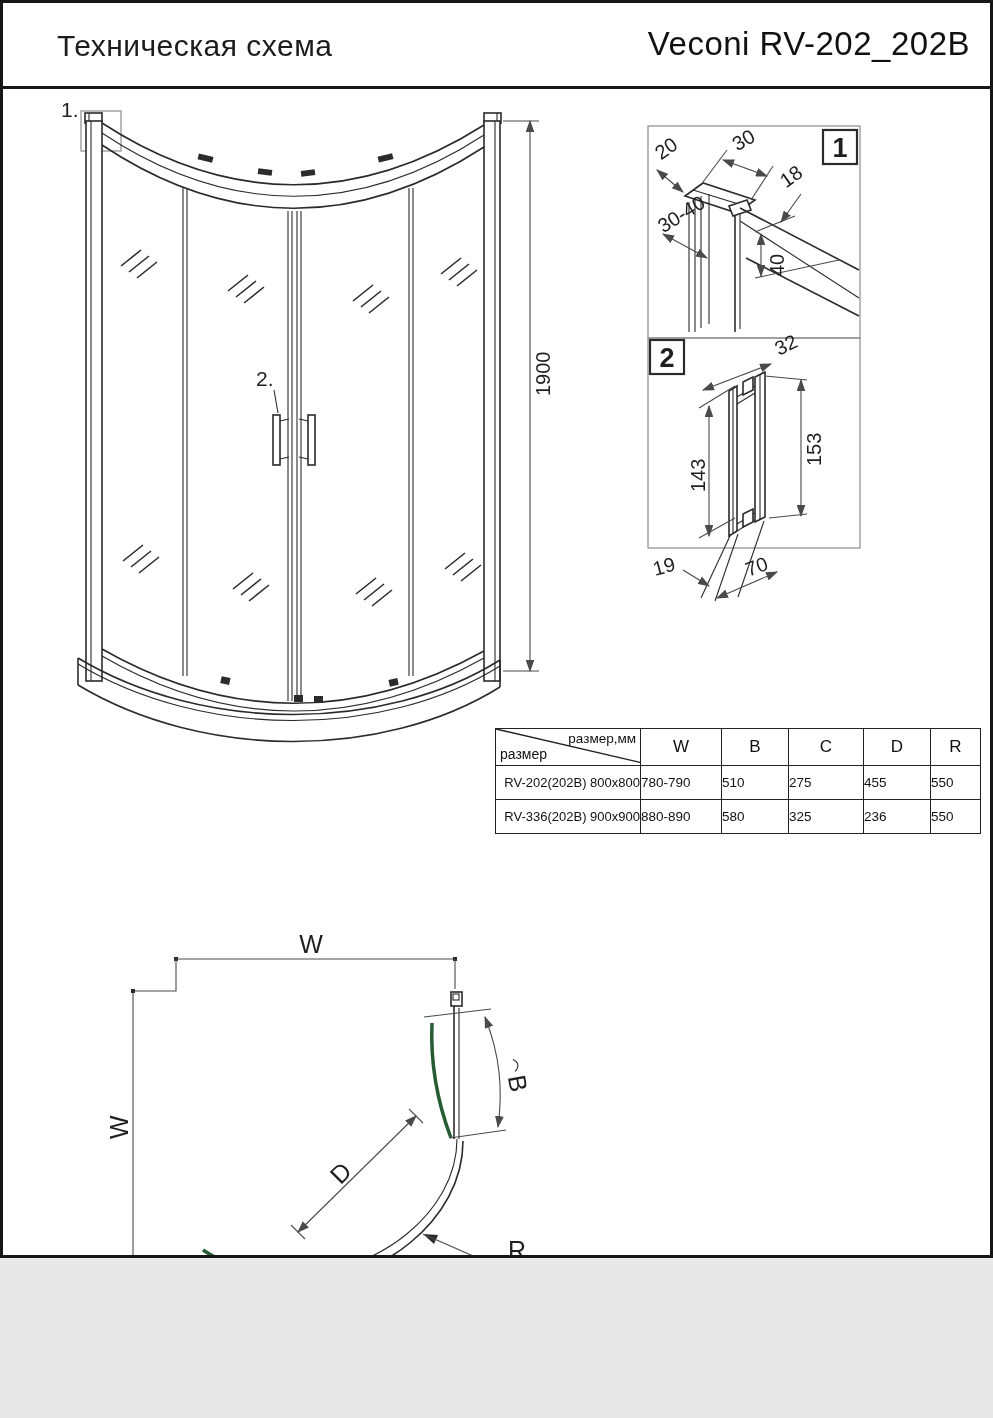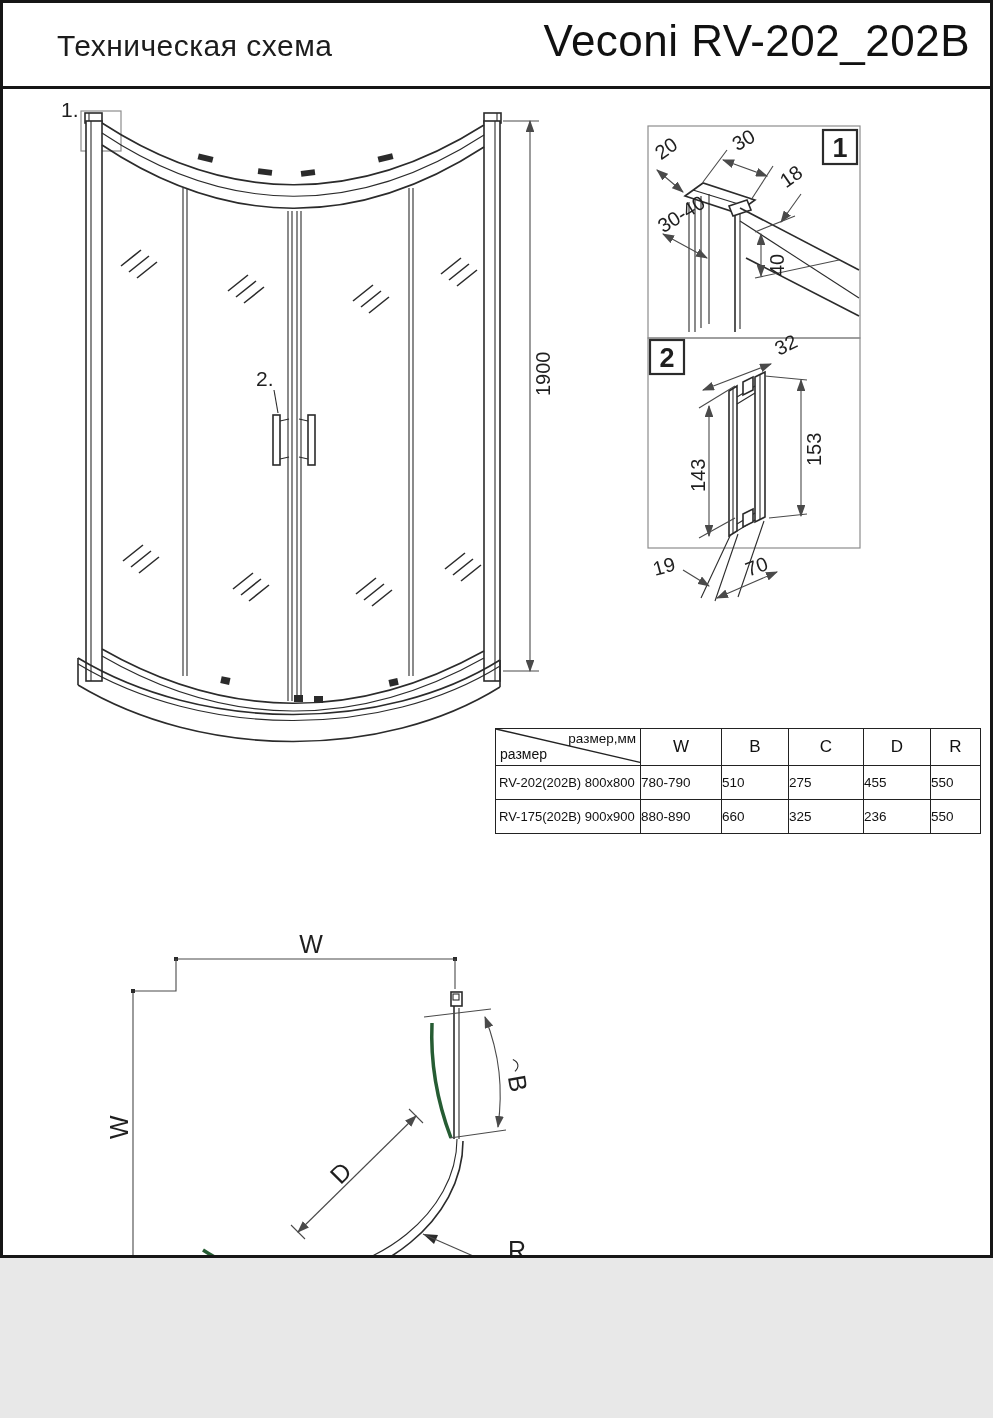--- a/index.html
+++ b/index.html
@@ -12,21 +12,21 @@
     border:3px solid #161616;overflow:hidden;margin:0 auto;
   }
   .hdr{
     position:absolute;left:0;top:0;width:100%;height:86px;
     border-bottom:3px solid #161616;background:var(--paper);
   }
   .hdr .t-left{
     position:absolute;left:54px;top:26px;font-size:30px;color:#1c1c1c;letter-spacing:0.5px;
   }
   .hdr .t-right{
-    position:absolute;right:20px;top:13px;font-size:44px;color:#111;letter-spacing:0.5px;
+    position:absolute;right:20px;top:22px;font-size:33px;color:#111;letter-spacing:0.5px;
   }
   svg{position:absolute;overflow:visible;}
   svg line,svg path,svg rect,svg polyline,svg circle{
     fill:none;stroke:var(--ink);stroke-width:1.6;
   }
   svg .w1{stroke-width:1.1;}
   svg .dim{stroke:var(--dim);stroke-width:1.1;}
   svg .frame{stroke:var(--frame);stroke-width:1.2;}
   svg .wfill{fill:#fff;}
   svg .fillink{fill:var(--ink);stroke:none;}
@@ -41,21 +41,21 @@
   .spec{position:absolute;left:492px;top:725px;border-collapse:collapse;table-layout:fixed;}
   .spec td,.spec th{border:1.6px solid #222;background:#fff;color:#111;
     font-weight:normal;vertical-align:middle;text-align:center;}
   .spec .hrow{height:37px;}
   .spec .drow{height:34px;}
   .spec .c-model{width:145px;}
   .spec .c-w{width:81px;} .spec .c-b{width:67px;} .spec .c-c{width:75px;}
   .spec .c-d{width:67px;} .spec .c-r{width:50px;}
   .spec .colhead{font-size:17px;text-align:center;}
   .spec .cell{font-size:13.5px;text-align:left;}
-  .spec .modelcell{font-size:13px;text-align:left;padding-left:3px;white-space:nowrap;}
+  .spec .modelcell{font-size:13px;text-align:right;padding-left:3px;white-space:nowrap;}
   .corner{position:relative;padding:0;}
   .corner svg{position:absolute;left:0;top:0;width:100%;height:100%;}
   .corner .ct{position:absolute;right:4px;top:2px;font-size:13.5px;}
   .corner .cb{position:absolute;left:4px;bottom:3px;font-size:14px;}
 </style>
 </head>
 <body>
 
 <div class="page">
 
@@ -280,23 +280,23 @@
     </tr>
     <tr class="drow">
       <td class="modelcell">RV-202(202B) 800x800</td>
       <td class="cell">780-790</td>
       <td class="cell">510</td>
       <td class="cell">275</td>
       <td class="cell">455</td>
       <td class="cell">550</td>
     </tr>
     <tr class="drow">
-      <td class="modelcell">RV-175(202B) 900x900</td>
+      <td class="modelcell">RV-336(202B) 900x900</td>
       <td class="cell">880-890</td>
-      <td class="cell">660</td>
+      <td class="cell">580</td>
       <td class="cell">325</td>
       <td class="cell">236</td>
       <td class="cell">550</td>
     </tr>
   </tbody>
     </table>
 
   <svg style="left:95px;top:920px;" width="470" height="420" viewBox="0 0 470 420">
     <defs>
       <marker id="mA3" orient="auto-start-reverse" markerWidth="11" markerHeight="8" refX="10" refY="4">

